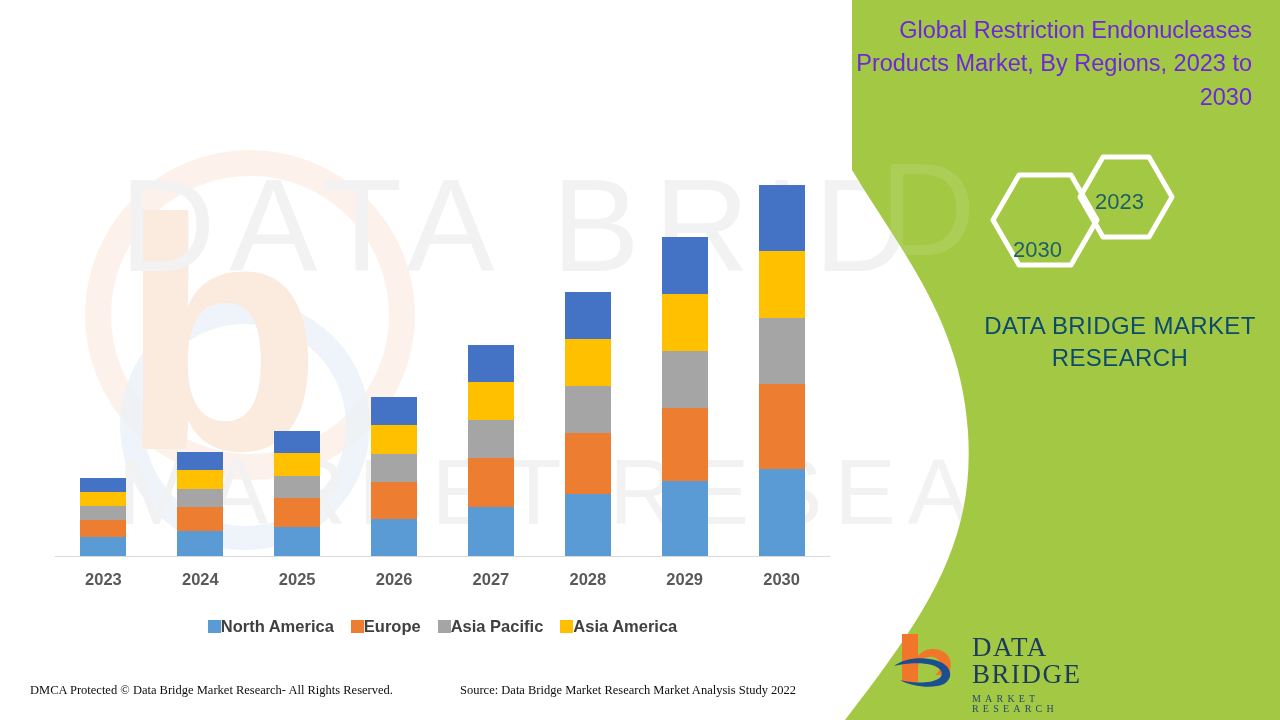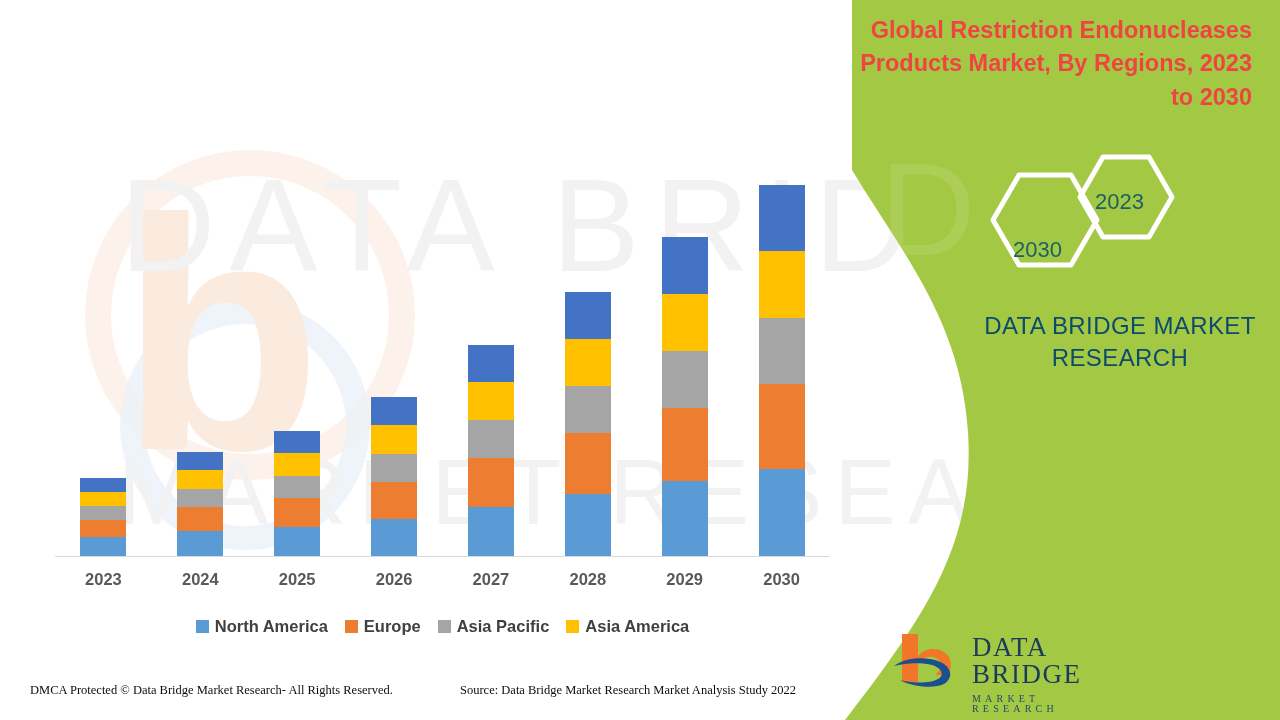--- a/index.html
+++ b/index.html
@@ -61,24 +61,24 @@
     font-weight:400;
   }
 
   
   .green-panel { position:absolute; left:0; top:0; width:1280px; height:720px; }
   .panel-title {
     position:absolute;
     right:28px; top:14px;
     width:420px;
     text-align:right;
-    color:#ef4444;
+    color:#6d28d9;
     font-size:23.5px;
     line-height:1.42;
-    font-weight:700;
+    font-weight:400;
   }
   .hexes { position:absolute; left:975px; top:145px; width:220px; height:150px; }
   .hex-label {
     position:absolute;
     color:#1f5f66;
     font-size:22px;
     font-weight:500;
   }
   .hex-label.l2023 { left:120px; top:44px; }
   .hex-label.l2030 { left:38px; top:92px; }
@@ -153,21 +153,21 @@
   
   .legend {
     position:absolute;
     left:55px; top:617px;
     width:775px;
     display:flex;
     align-items:center;
     justify-content:center;
     gap:17px;
   }
-  .legend-item { display:flex; align-items:center; gap:6px; }
+  .legend-item { display:flex; align-items:center; gap:0; }
   .legend-swatch { width:13px; height:13px; flex:none; }
   .legend-label {
     font-size:16.5px;
     font-weight:700;
     color:#404040;
     white-space:nowrap;
   }
 
   
   .footer {

